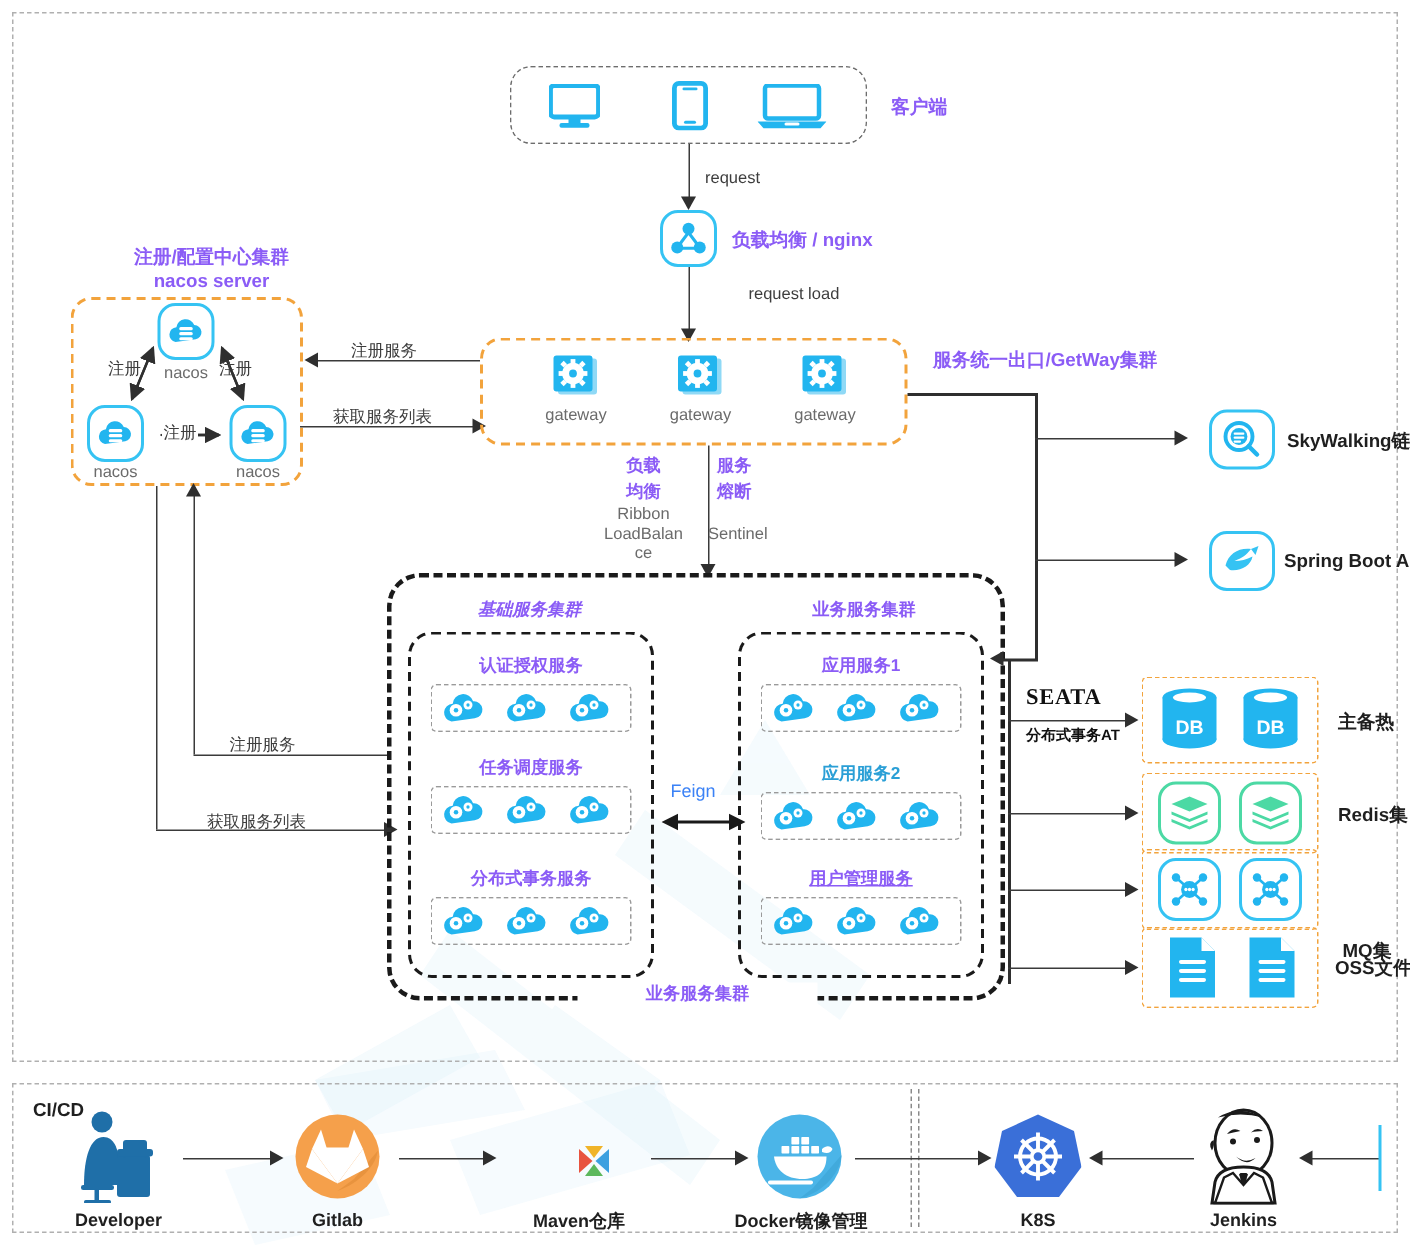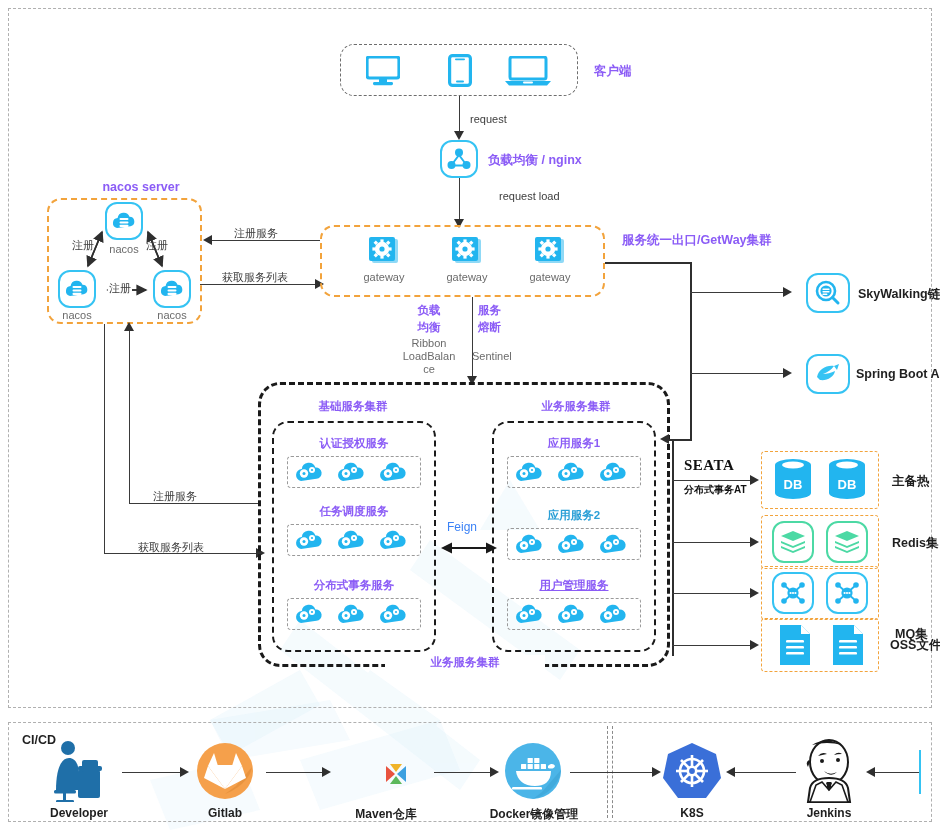--- a/index.html
+++ b/index.html
@@ -144,20 +144,21 @@
       <circle cx="19.5" cy="17" r="4" fill="#22B5EF"></circle>
       <path d="M12 7 L6 15 M12 7 L18 15 M7 17.5 L17 17.5" stroke="#22B5EF" stroke-width="2" fill="none"></path>
     </svg>
   </div>
   <div class="abs lbl-cn" style="left:488px;top:152px;font-size:12.5px;">负载均衡 / nginx</div>
 
   <div class="ln-v" style="left:459px;top:178px;height:44px;"></div>
   <div class="arw arw-d" style="left:454px;top:219px;"></div>
   <div class="abs lbl" style="left:470px;top:190px;padding-left:29px;">request load</div>
 
+  <div class="abs lbl-cn ctr" style="left:43px;top:163px;width:196px;font-size:12.5px;">注册/配置中心集群</div>
   <div class="abs lbl-cn ctr" style="left:43px;top:180px;width:196px;font-size:12.5px;">nacos server</div>
 
   <div class="abs orange-dash" style="left:47px;top:198px;width:155px;height:126px;"></div>
 
   <div class="abs tile" style="left:105px;top:202px;width:38px;height:38px;">
     <svg width="26" height="22" viewBox="0 0 26 22">
       <path d="M6 18 a5 5 0 0 1 0.6 -9.9 a6.2 6.2 0 0 1 11.9 -1.4 a4.8 4.8 0 0 1 1 9.5 Z" fill="#22B5EF"></path>
       <rect x="8.5" y="8" width="9" height="2.1" rx="1" fill="#fff"></rect>
       <rect x="8.5" y="11.4" width="9" height="2.1" rx="1" fill="#fff"></rect>
       <rect x="8.5" y="14.8" width="9" height="2.1" rx="1" fill="#fff"></rect>
@@ -304,21 +305,21 @@
   <div class="abs lbl-gray ctr" style="left:400px;top:337px;width:58px;">Ribbon</div>
   <div class="abs lbl-gray ctr" style="left:398px;top:350px;width:62px;">LoadBalan</div>
   <div class="abs lbl-gray ctr" style="left:400px;top:363px;width:58px;">ce</div>
 
   <div class="abs lbl-cn" style="left:478px;top:303px;">服务</div>
   <div class="abs lbl-cn" style="left:478px;top:320px;">熔断</div>
   <div class="abs lbl-gray" style="left:472px;top:350px;">Sentinel</div>
 
   <div class="abs black-dash-thick" style="left:258px;top:382px;width:412px;height:285px;"></div>
 
-  <div class="abs lbl-cn ctr" style="left:272px;top:399px;width:162px;">基础服务集群</div>
+  <div class="abs lbl-cn ctr" style="left:272px;top:399px;width:162px;font-style:italic;">基础服务集群</div>
   <div class="abs black-dash" style="left:272px;top:421px;width:164px;height:231px;"></div>
 
   <div class="abs lbl-cn ctr" style="left:272px;top:436px;width:164px;">认证授权服务</div>
   <div class="abs gray-dash-sq" style="left:287px;top:456px;width:134px;height:32px;"></div>
   <svg class="abs" style="left:293px;top:460px;" width="122" height="24" viewBox="0 0 122 24">
     <g fill="#22B5EF">
       <g transform="translate(0,0)">
         <path d="M8 21 a6 6 0 0 1 0.8 -11.9 a7 7 0 0 1 13.6 -1.6 a5.6 5.6 0 0 1 1.1 11.3 Z"></path>
         <circle cx="11" cy="13.5" r="4.2" fill="#fff"></circle>
           <circle cx="11" cy="13.5" r="1.5" fill="#22B5EF"></circle>

